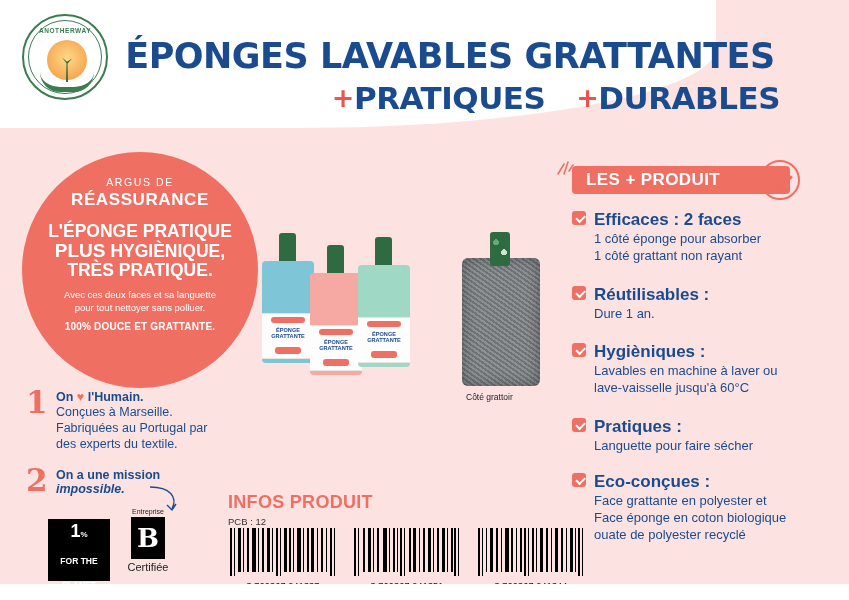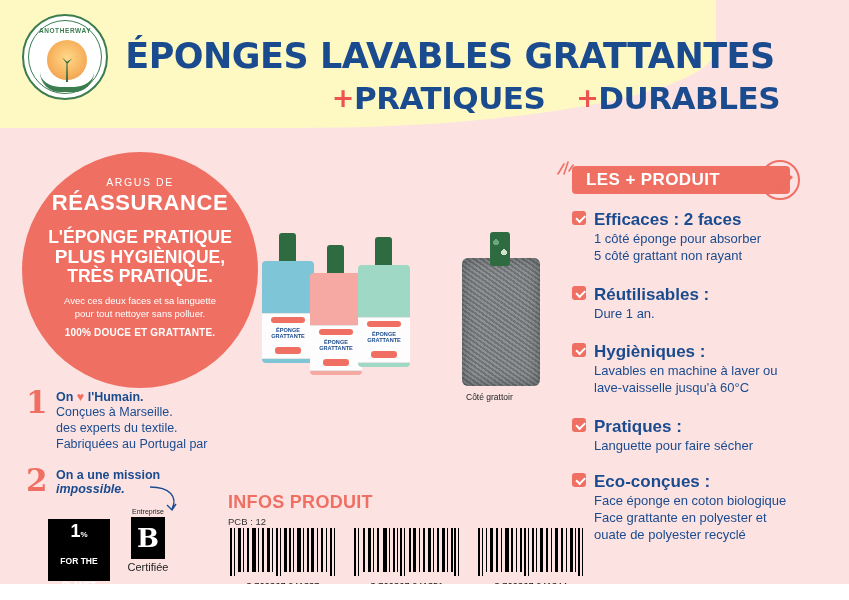--- a/index.html
+++ b/index.html
@@ -13,21 +13,21 @@
   .page {
     position: relative;
     width: 849px; height: 600px;
     background: #fce3e2;
     overflow: hidden;
   }
   
   .header {
     position: absolute; left: 0; top: 0;
     width: 716px; height: 128px;
-    background: #fef9c3;
+    background: #ffffff;
     border-bottom-right-radius: 420px 80px;
     border-bottom-left-radius: 0;
   }
   .header-title {
     position: absolute; left: 120px; top: 36px;
     width: 660px; text-align: center;
     font-size: 35px; font-weight: bold; letter-spacing: -0.5px;
     color: #1b4b8f;
     font-family: "DejaVu Sans", sans-serif;
   }
@@ -80,21 +80,21 @@
   .circle {
     position: absolute; left: 22px; top: 152px;
     width: 236px; height: 236px;
     border-radius: 50%;
     background: #ef6f63;
     color: #ffffff;
     text-align: center;
     padding-top: 20px;
   }
   .circle .argus { font-size: 10.5px; letter-spacing: 1.6px; margin-top: 4px; }
-  .circle .reass { font-size: 22px; font-weight: bold; letter-spacing: 0.6px; margin-top: 2px; }
+  .circle .reass { font-size: 17px; font-weight: bold; letter-spacing: 0.6px; margin-top: 2px; }
   .circle .l1 { font-size: 17.5px; font-weight: bold; margin-top: 12px; line-height: 19px; }
   .circle .l2 { font-size: 17.5px; font-weight: bold; line-height: 19px; }
   .circle .l2 b { font-size: 19px; }
   .circle .small { font-size: 9.5px; margin-top: 9px; line-height: 12.5px; }
   .circle .bold-small { font-size: 10px; font-weight: bold; margin-top: 7px; letter-spacing: 0.2px; }
   
   .num-item { position: absolute; }
   .num {
     position: absolute; left: 0; top: -6px;
     font-size: 31px; font-weight: bold; color: #ef6f63;
@@ -242,22 +242,22 @@
     <div class="bold-small">100% DOUCE ET GRATTANTE.</div>
   </div>
 
   <div class="num-item" style="left:26px; top:390px; width:230px;">
     <div class="num">1</div>
     <div class="num-body">
       <div class="num-title">
         <span>On </span><span style="color:#ef6f63">♥</span><span> l'Humain.</span>
       </div>
       <div class="num-line">Conçues à Marseille.</div>
+      <div class="num-line">Fabriquées au Portugal par</div>
       <div class="num-line">des experts du textile.</div>
-      <div class="num-line">Fabriquées au Portugal par</div>
     </div>
   </div>
 
   <div class="num-item" style="left:26px; top:468px; width:230px;">
     <div class="num">2</div>
     <div class="num-body">
       <div class="num-title">On a une mission</div>
       <div class="num-title" style="font-style:italic">impossible.</div>
     </div>
   </div>
@@ -320,21 +320,21 @@
   <svg class="banner-notch" viewBox="0 0 18 16">
     <path d="M2 14 L8 4 M8 14 L12 2 M13 11 L17 5" stroke="#ef6f63" stroke-width="1.6" fill="none" stroke-linecap="round"></path>
   </svg>
   <div class="banner">LES + PRODUIT</div>
   <div class="seal"></div>
 
   <div class="benefit" style="top:210px;">
     <div class="check"></div>
     <div class="b-title">Efficaces : 2 faces</div>
     <div class="b-line">1 côté éponge pour absorber</div>
-    <div class="b-line">5 côté grattant non rayant</div>
+    <div class="b-line">1 côté grattant non rayant</div>
   </div>
 
   <div class="benefit" style="top:285px;">
     <div class="check"></div>
     <div class="b-title">Réutilisables :</div>
     <div class="b-line">Dure 1 an.</div>
   </div>
 
   <div class="benefit" style="top:342px;">
     <div class="check"></div>
@@ -345,22 +345,22 @@
 
   <div class="benefit" style="top:417px;">
     <div class="check"></div>
     <div class="b-title">Pratiques :</div>
     <div class="b-line">Languette pour faire sécher</div>
   </div>
 
   <div class="benefit" style="top:472px;">
     <div class="check"></div>
     <div class="b-title">Eco-conçues :</div>
+    <div class="b-line">Face grattante en polyester et</div>
     <div class="b-line">Face éponge en coton biologique</div>
-    <div class="b-line">Face grattante en polyester et</div>
     <div class="b-line">ouate de polyester recyclé</div>
   </div>
 
   <div class="infos-title">INFOS PRODUIT</div>
   <div class="pcb">PCB : 12</div>
 
   <div class="barcode-wrap" style="left:228px; top:528px;">
     <svg class="bars" viewBox="0 0 110 48" preserveAspectRatio="none">
       <g fill="#000">
         <rect x="2" y="0" width="2" height="48"></rect>

